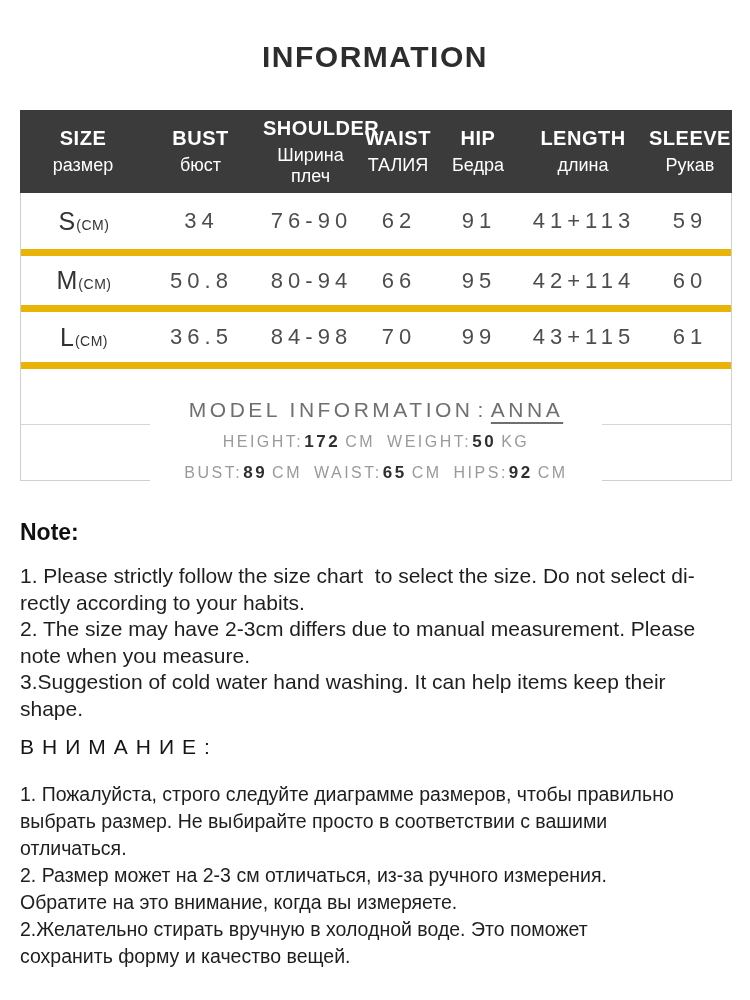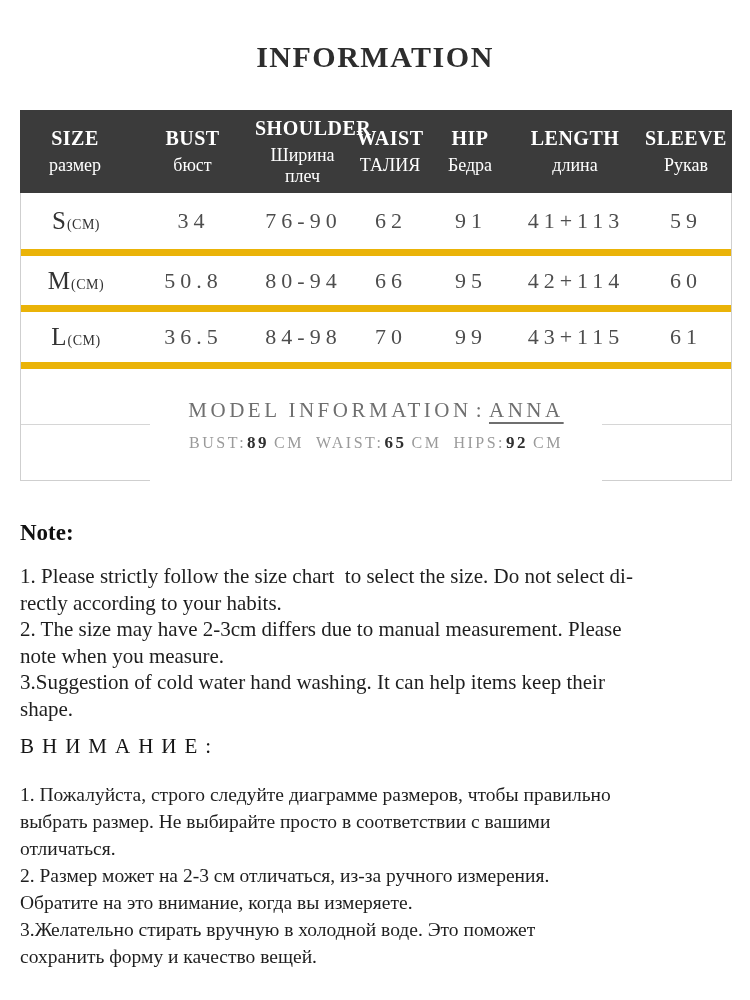--- a/index.html
+++ b/index.html
@@ -1,29 +1,30 @@
 <!DOCTYPE html>
 <html><head>
 <meta charset="utf-8">
 <style>
   * { box-sizing: border-box; margin: 0; padding: 0; }
   html, body { background: #ffffff; }
   .page {
     width: 750px; height: 1000px; background: #ffffff; position: relative;
-    font-family: Liberation Serif, serif; overflow: hidden; border-radius: 8px;
+    font-family: Liberation Sans, sans-serif; overflow: hidden; border-radius: 8px;
   }
   .title {
     padding-top: 40px; text-align: center;
     font-size: 30px; font-weight: bold; letter-spacing: 1.5px; color: #2d2d2d;
     line-height: 34px;
   }
   .size-table { width: 712px; margin: 36px 18px 0 20px; }
   .cols {
     display: grid;
     grid-template-columns: 110px 125px 95px 80px 80px 130px 1fr;
+    padding-left: 8px;
   }
   .thead {
     height: 83px; background: #3b3b3b; color: #ffffff; align-items: center;
   }
   .th { text-align: center; }
   .th-en { font-size: 20px; font-weight: bold; letter-spacing: 0.5px; }
   .th-ru { font-size: 18px; font-weight: normal; margin-top: 5px; }
   .tbody {
     position: relative;
     border: 1px solid #cfcfcf; border-top: none;
@@ -137,20 +138,23 @@
         <div class="td">61</div>
       </div>
 
       <div class="band band1"></div>
       <div class="band band2"></div>
 
       <div class="model-overlay">
         <div class="mi-line1">
           <span>MODEL INFORMATION</span><span class="mi-sep">:</span><span class="mi-name">ANNA</span>
         </div>
+        <div class="mi-line3">
+          <span class="mi-label">HEIGHT:</span><span class="mi-num">172</span><span class="mi-unit">CM</span><span class="mi-label">WEIGHT:</span><span class="mi-num">50</span><span class="mi-unit">KG</span>
+        </div>
         <div class="mi-line4">
           <span class="mi-label">BUST:</span><span class="mi-num">89</span><span class="mi-unit">CM</span><span class="mi-label">WAIST:</span><span class="mi-num">65</span><span class="mi-unit">CM</span><span class="mi-label">HIPS:</span><span class="mi-num">92</span><span class="mi-unit">CM</span>
         </div>
       </div>
 
     </div>
   </div>
 
   <div class="note-section">
     <div class="note-heading">Note:</div>
@@ -163,18 +167,18 @@
       <div class="note-line">shape.</div>
     </div>
 
     <div class="attention-heading">ВНИМАНИЕ:</div>
     <div class="attn-lines">
       <div class="attn-line">1. Пожалуйста, строго следуйте диаграмме размеров, чтобы правильно</div>
       <div class="attn-line">выбрать размер. Не выбирайте просто в соответствии с вашими</div>
       <div class="attn-line">отличаться.</div>
       <div class="attn-line">2. Размер может на 2-3 см отличаться, из-за ручного измерения.</div>
       <div class="attn-line">Обратите на это внимание, когда вы измеряете.</div>
-      <div class="attn-line">3.Желательно стирать вручную в холодной воде. Это поможет</div>
+      <div class="attn-line">2.Желательно стирать вручную в холодной воде. Это поможет</div>
       <div class="attn-line">сохранить форму и качество вещей.</div>
     </div>
   </div>
 
 </div>
 
 </body></html>

